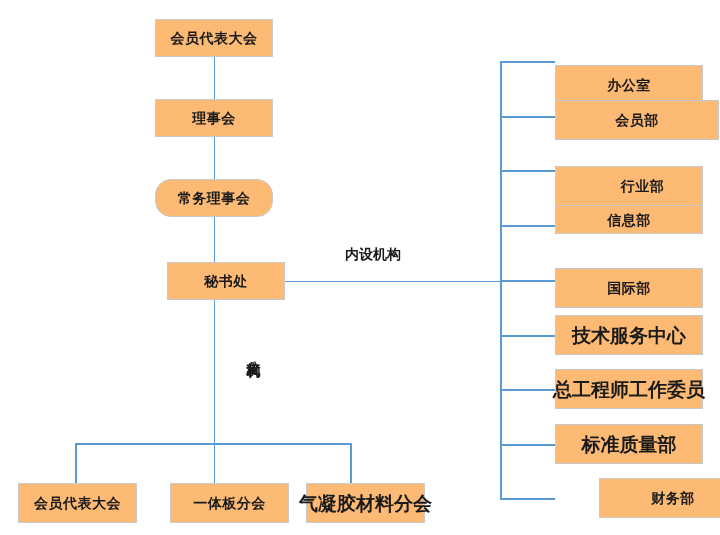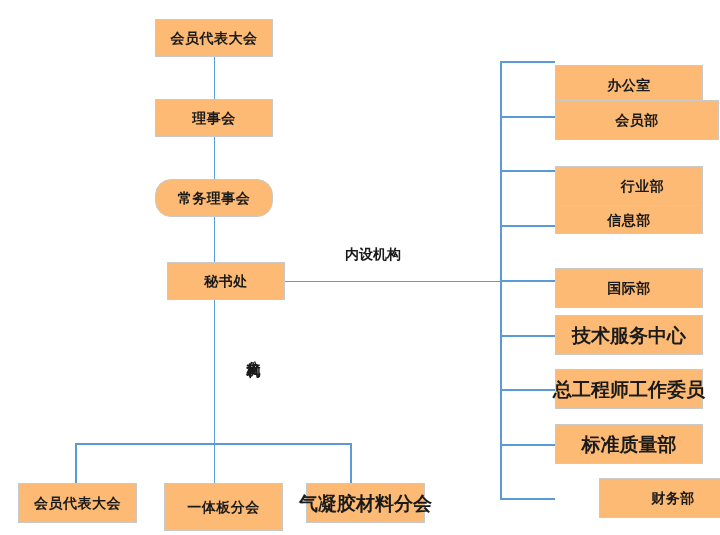--- a/index.html
+++ b/index.html
@@ -101,16 +101,16 @@
   <div class="node" style="left:555px; top:100px; width:164px; height:40px;">会员部</div>
   <div class="node" style="left:555px; top:166px; width:148px; height:40px;padding-left:27px;">行业部</div>
   <div class="node" style="left:555px; top:205px; width:148px; height:29px;">信息部</div>
   <div class="node" style="left:555px; top:260px; width:148px; height:40px;margin-top:8px;">国际部</div>
   <div class="node small-text" style="left:555px; top:315px; width:148px; height:40px;">技术服务中心</div>
   <div class="node small-text" style="left:555px; top:369px; width:148px; height:40px;">总工程师工作委员</div>
   <div class="node small-text" style="left:555px; top:424px; width:148px; height:40px;">标准质量部</div>
   <div class="node" style="left:555px; top:478px; width:148px; height:40px;margin-left:44px;">财务部</div>
 
   <div class="node" style="left:18px; top:483px; width:119px; height:40px;">会员代表大会</div>
-  <div class="node" style="left:164px; top:483px; width:119px; height:48px;">一体板分会</div>
+  <div class="node" style="left:170px; top:483px; width:119px; height:40px;">一体板分会</div>
   <div class="node small-text" style="left:306px; top:483px; width:119px; height:40px;">气凝胶材料分会</div>
 
 </div>
 
 </body></html>

